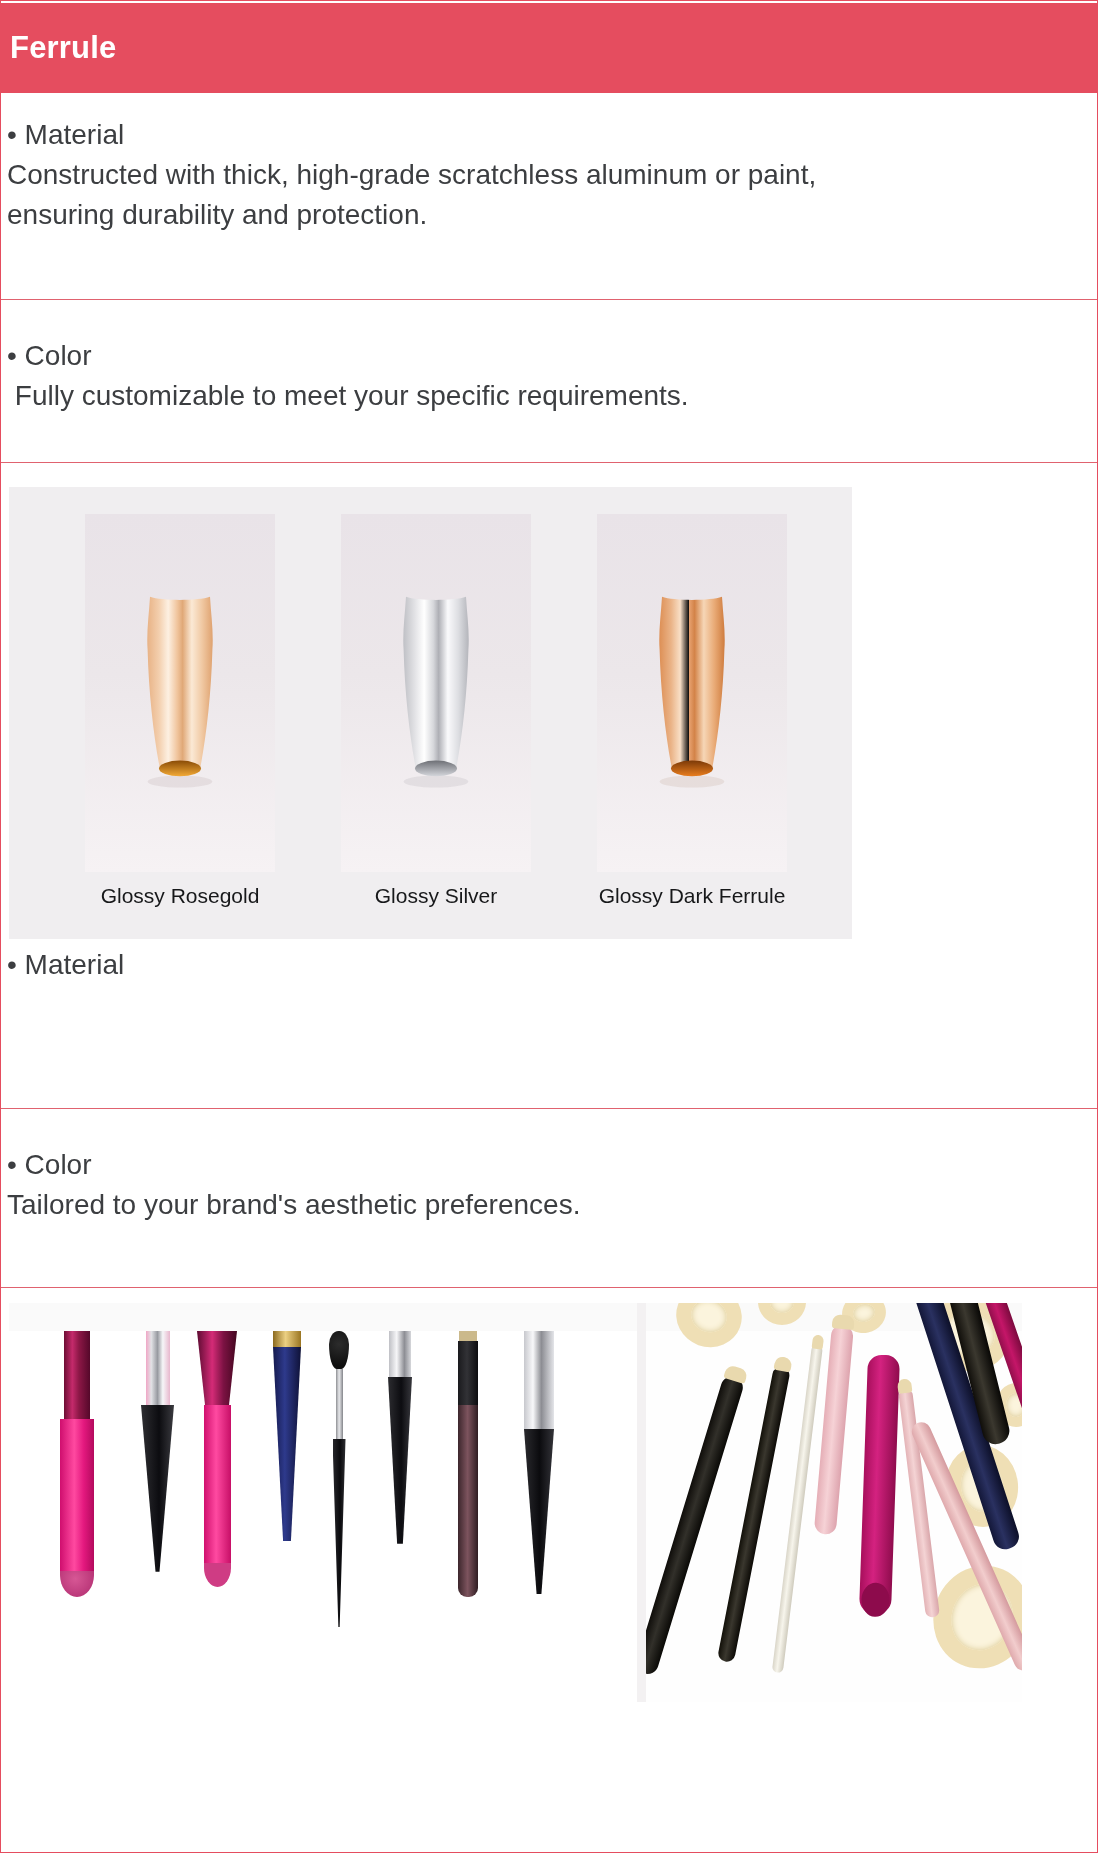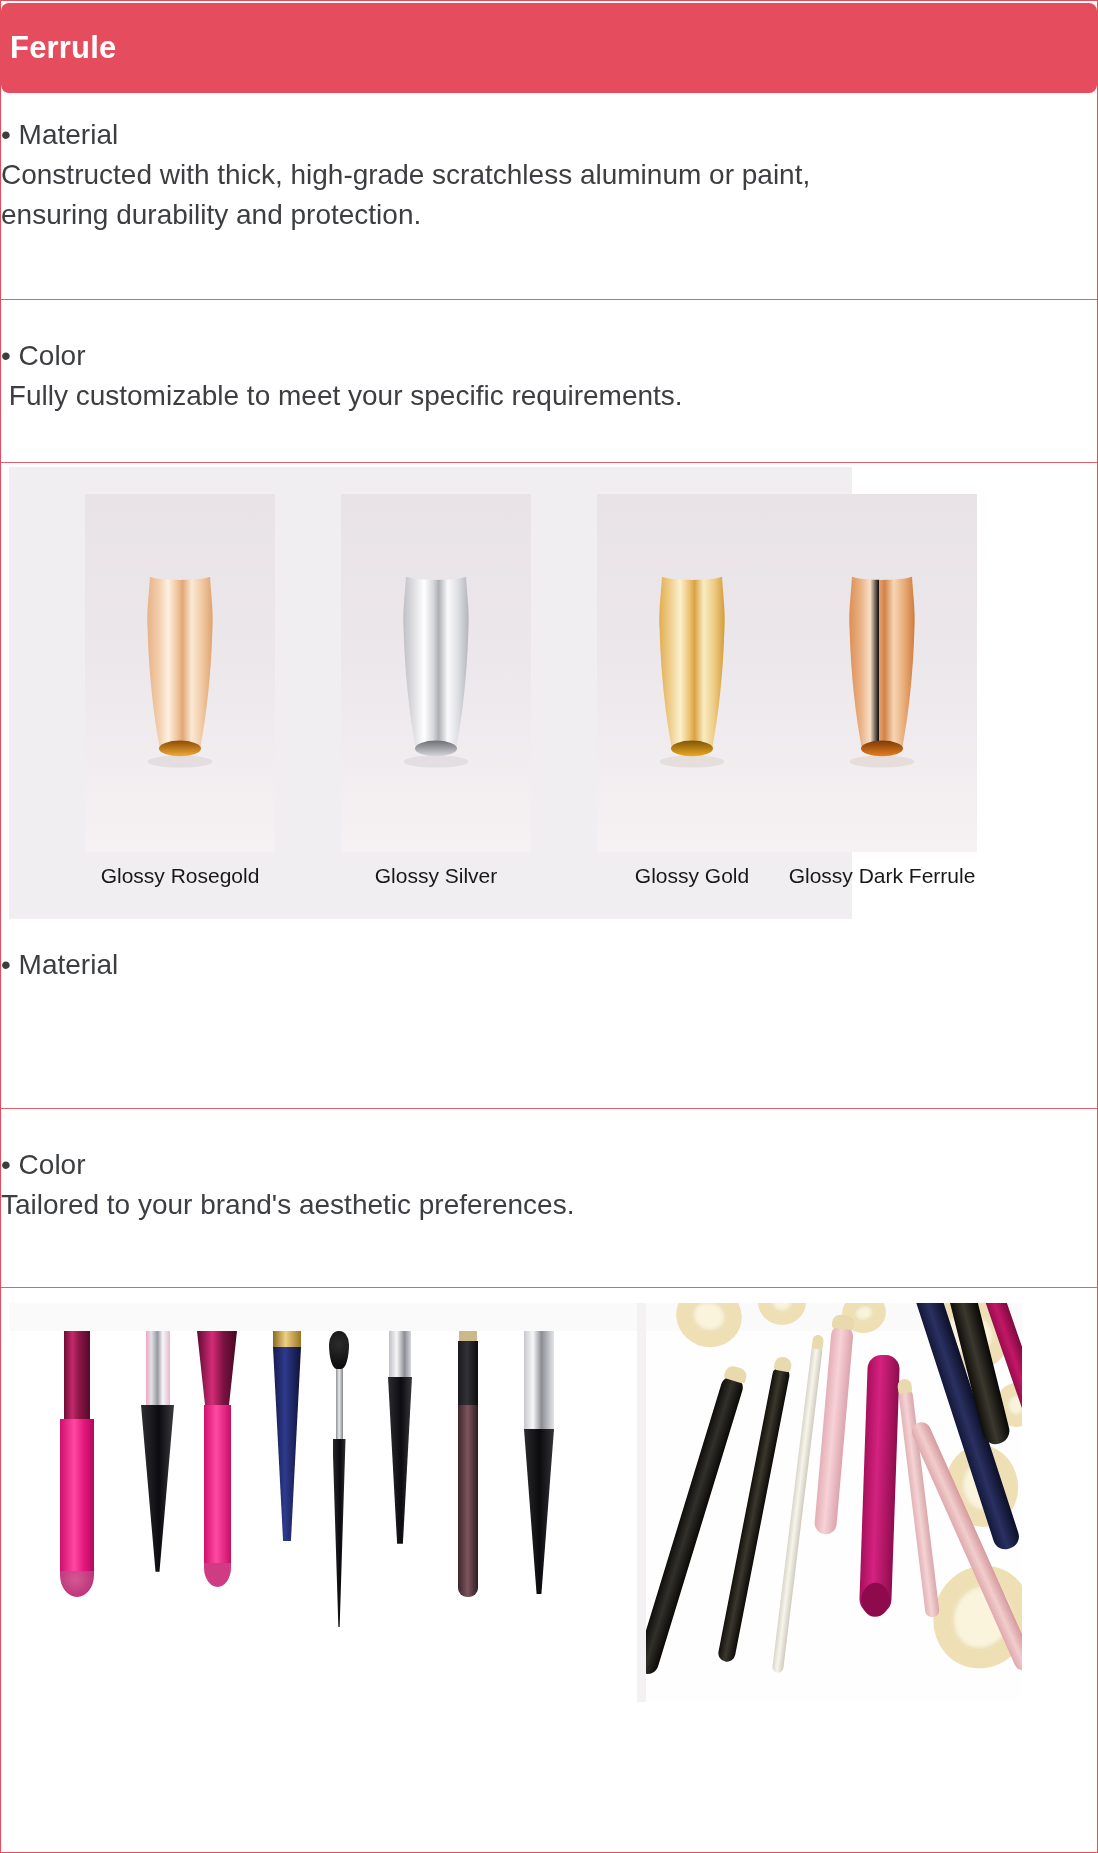--- a/index.html
+++ b/index.html
@@ -17,33 +17,33 @@
     border:1px solid var(--accent);
     overflow:hidden;
   }
   
   .bar{
     background:var(--accent);
     color:#fff;display:flex;align-items:center;
     padding-left:9px;
   }
   .bar h2{font-size:31px;font-weight:bold;letter-spacing:.2px;}
-  .bar.ferrule-bar{height:90px;margin-top:2px;border-radius:8px;}
+  .bar.ferrule-bar{height:90px;margin-top:2px;}
   .bar.handle-bar{height:78px;}
   
-  .text-row{border-bottom:1px solid var(--divider);padding-left:0;color:var(--text);}
+  .text-row{border-bottom:1px solid var(--divider);padding-left:6px;color:var(--text);}
   .text-row p{font-size:28px;line-height:40px;white-space:pre-wrap;max-width:880px;}
   .row-f-material{height:207px;padding-top:22px;}
   .row-f-color{height:163px;padding-top:36px;}
   .row-h-material{height:188px;padding-top:24px;}
   .row-h-color{height:179px;padding-top:36px;}
   
   .gallery-wrap{height:458px;position:relative;}
   .gallery{
-    position:absolute;left:8px;top:4px;width:843px;height:452px;
+    position:absolute;left:8px;top:24px;width:843px;height:452px;
     background:var(--gallery-bg);
     display:flex;align-items:flex-start;
   }
   .card{display:flex;flex-direction:column;align-items:center;margin-top:27px;}
   .card:nth-child(1){margin-left:13px;}
   .card:nth-child(2){margin-left:76px;}
   .card:nth-child(3){margin-left:66px;}
   .card:nth-child(4){margin-left:66px;}
   .photo{
     width:190px;height:358px;
@@ -218,30 +218,20 @@
         <div class="photo">
           <svg width="120" height="232" viewBox="0 0 100 190">
             <ellipse cx="50" cy="168" rx="27" ry="5" fill="rgba(100,100,110,0.10)"></ellipse>
             <path d="M25,14 C35,17.5 65,17.5 75,14 C76,30 78,44 77,58 C76,95 72,130 67,156 C62,162 38,162 33,156 C28,130 24,95 23,58 C22,44 24,30 25,14 Z" fill="url(#g-silver)"></path>
             <ellipse cx="50" cy="157" rx="17.5" ry="6.5" fill="url(#r-silver)"></ellipse>
           </svg>
         </div>
         <figcaption>Glossy Silver</figcaption>
       </figure>
 
-      <figure class="card">
-        <div class="photo">
-          <svg width="120" height="232" viewBox="0 0 100 190">
-            <ellipse cx="50" cy="168" rx="27" ry="5" fill="rgba(130,100,60,0.10)"></ellipse>
-            <path d="M25,14 C35,17.5 65,17.5 75,14 C76,30 78,44 77,58 C76,95 72,130 67,156 C62,162 38,162 33,156 C28,130 24,95 23,58 C22,44 24,30 25,14 Z" fill="url(#g-gold)"></path>
-            <ellipse cx="50" cy="157" rx="17.5" ry="6.5" fill="url(#r-gold)"></ellipse>
-          </svg>
-        </div>
-        <figcaption>Glossy Gold</figcaption>
-      </figure>
 
       <figure class="card">
         <div class="photo">
           <svg width="120" height="232" viewBox="0 0 100 190">
             <ellipse cx="50" cy="168" rx="27" ry="5" fill="rgba(140,90,50,0.10)"></ellipse>
             <path d="M25,14 C35,17.5 65,17.5 75,14 C76,30 78,44 77,58 C76,95 72,130 67,156 C62,162 38,162 33,156 C28,130 24,95 23,58 C22,44 24,30 25,14 Z" fill="url(#g-copper)"></path>
             <ellipse cx="50" cy="157" rx="17.5" ry="6.5" fill="url(#r-copper)"></ellipse>
           </svg>
         </div>
         <figcaption>Glossy Dark Ferrule</figcaption>

